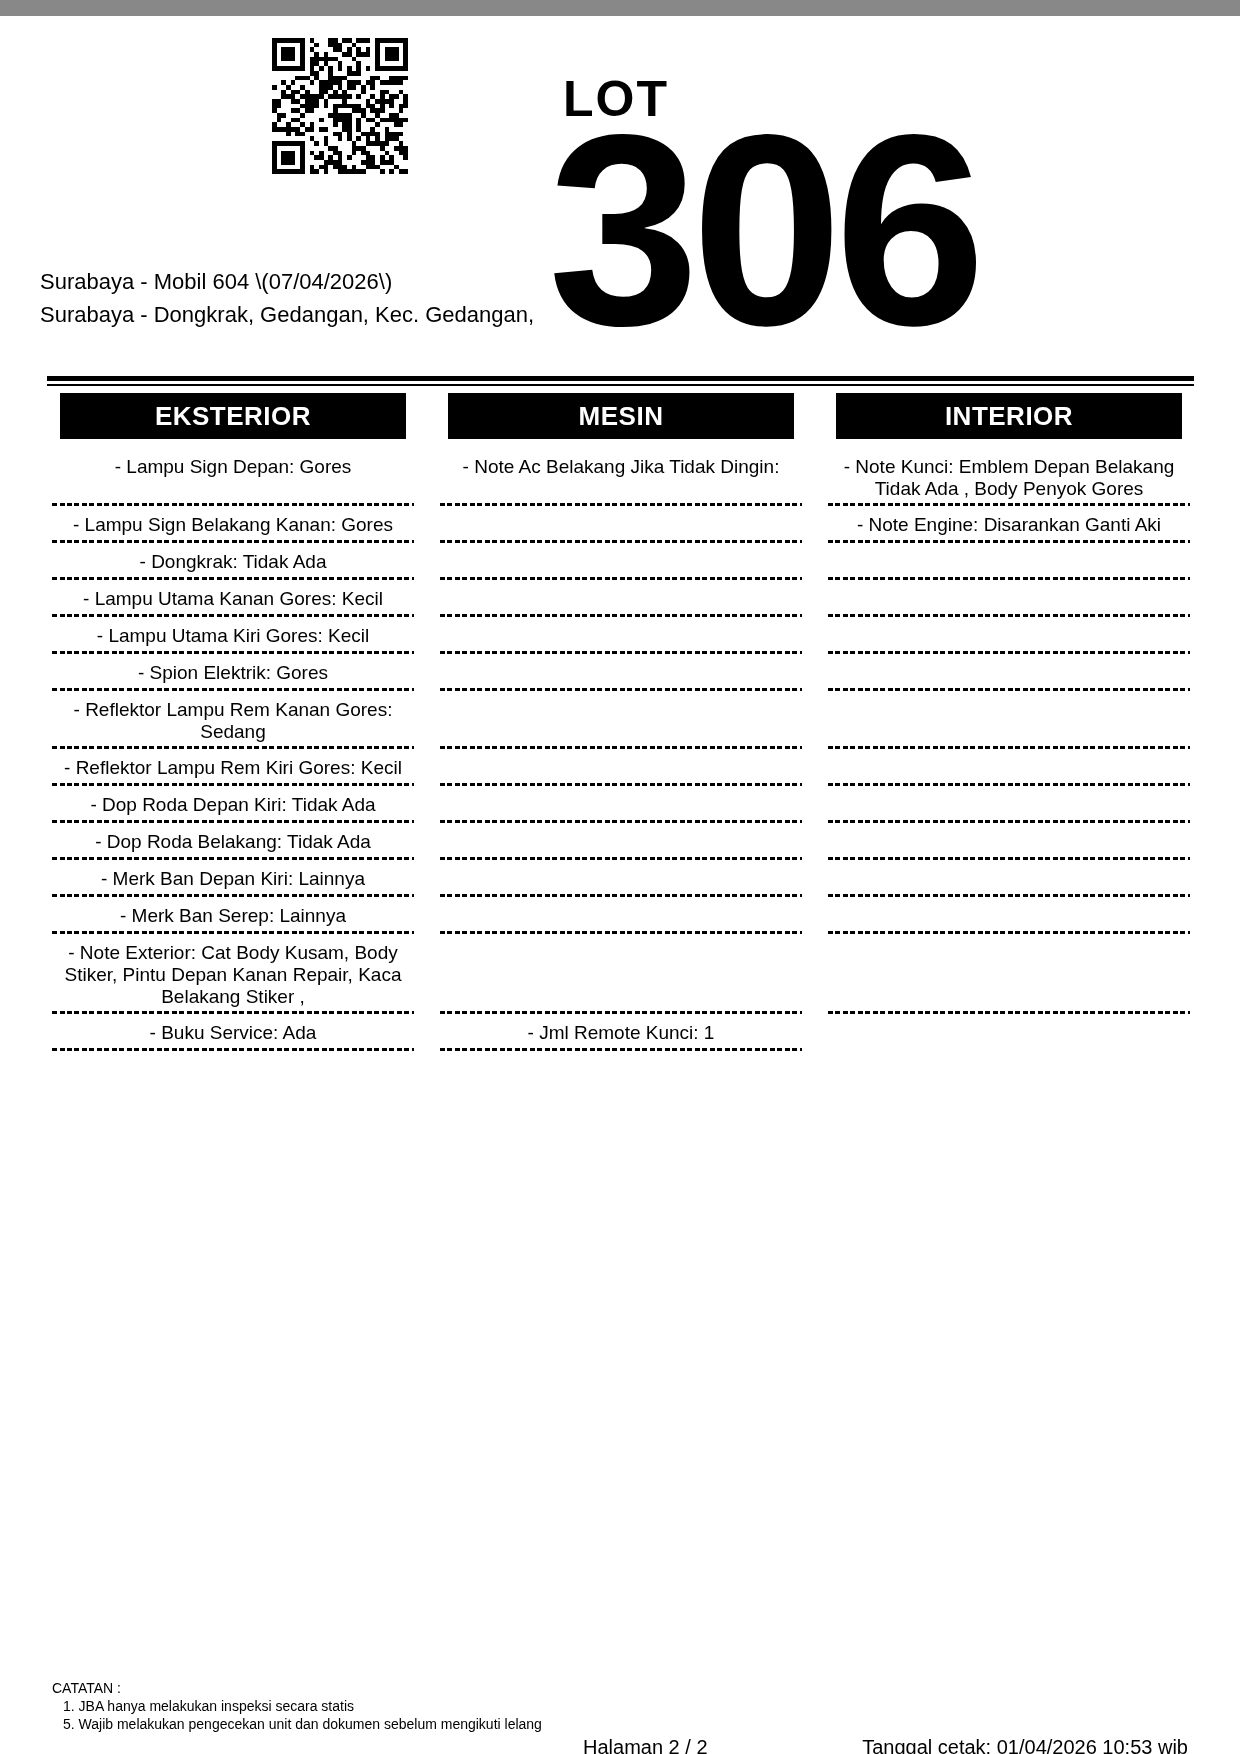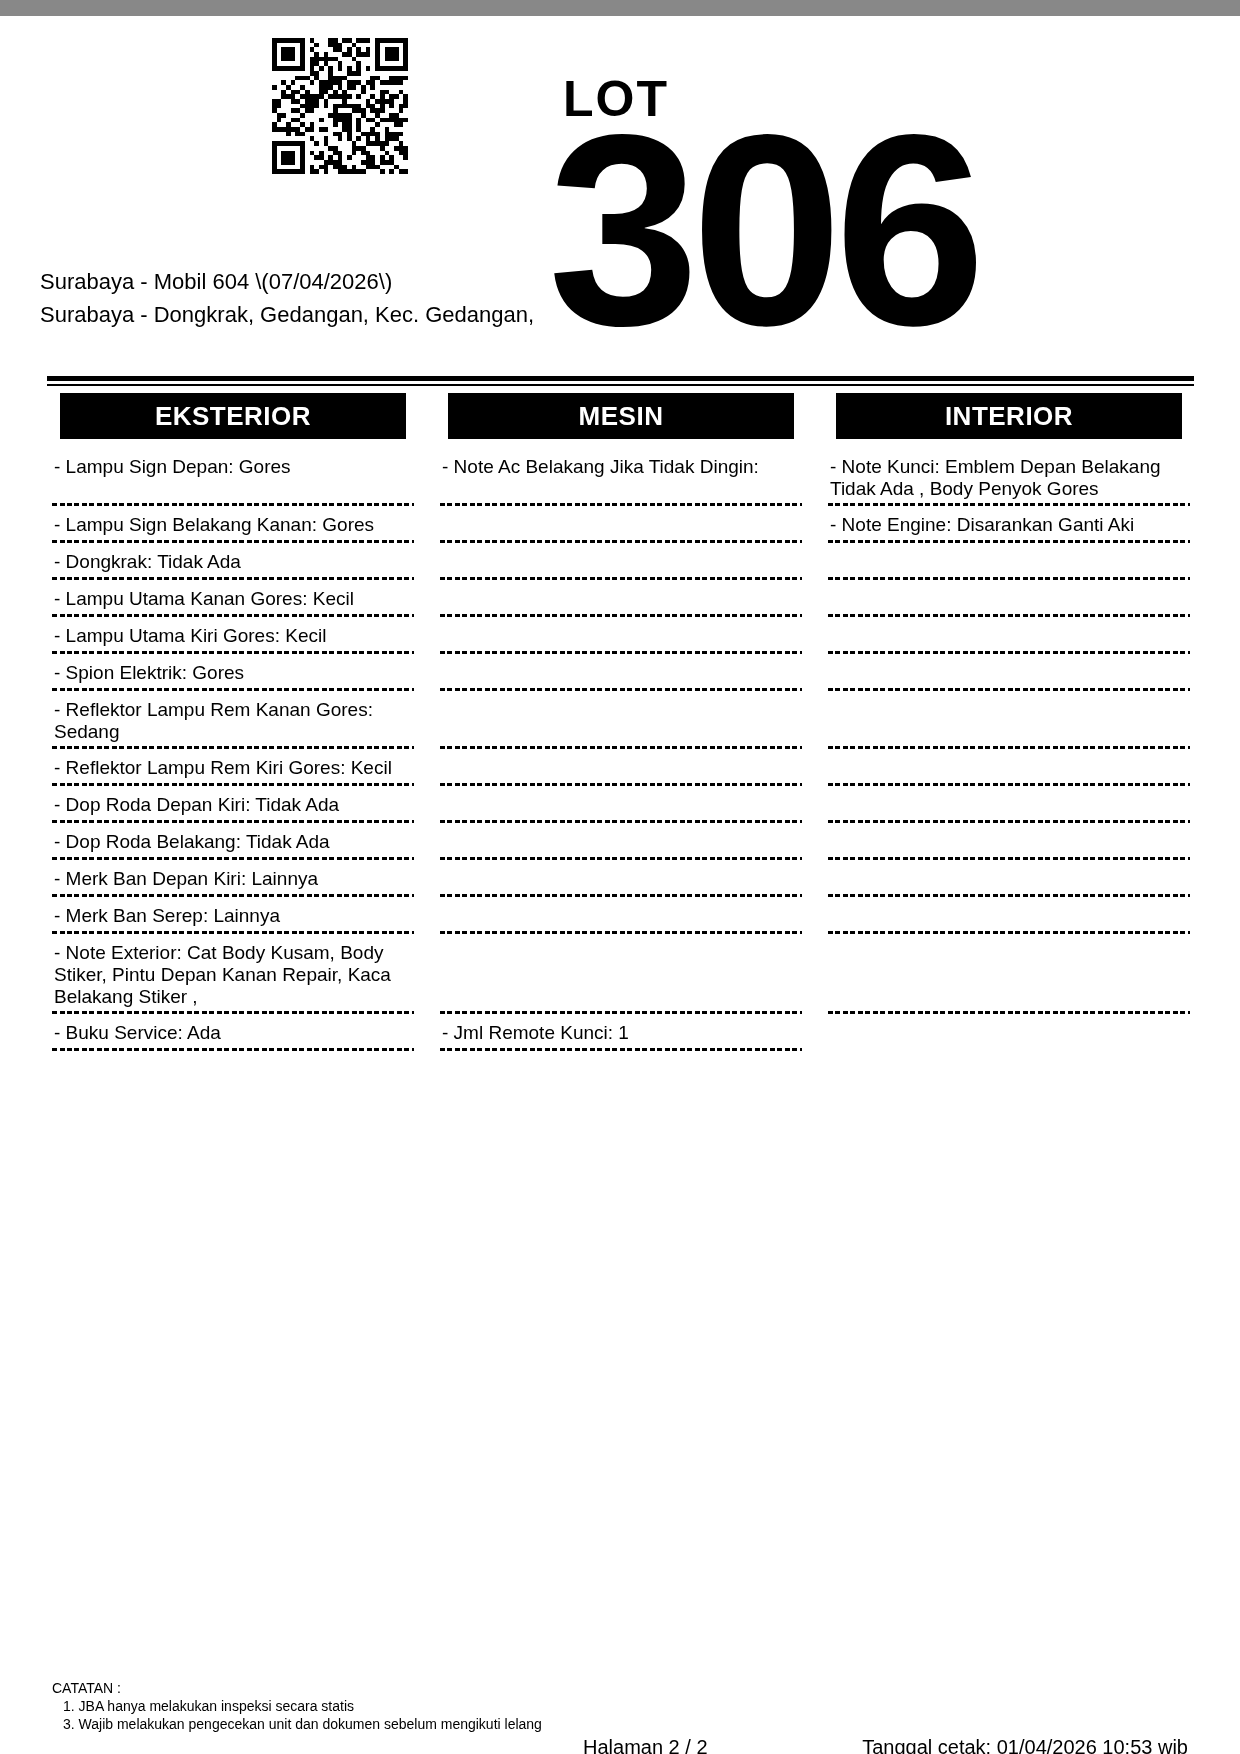--- a/index.html
+++ b/index.html
@@ -32,21 +32,21 @@
     position:absolute; left:40px; top:249px;
     font-size:22px; line-height:33px;
   }
   .sep {
     position:absolute; left:47px; top:360px; width:1147px;
   }
   .sep .l1 { height:5px; background:#000; }
   .sep .l2 { height:2px; background:#000; margin-top:3px; }
   
   .table-wrap {
-    position:absolute; left:52px; top:377px; width:1138px;
+    position:absolute; left:52px; top:377px; width:1138px;text-align:center;
   }
   .head-row {
     display:grid; grid-template-columns:repeat(3,1fr); column-gap:26px;
     margin-bottom:9px;
   }
   .head-cell {
     margin:0 8px;
     background:#000; color:#fff;
     height:46px;
     display:flex; align-items:center; justify-content:center;
@@ -570,18 +570,18 @@
         <div class="cell"></div>
         <div class="cell"></div>
         <div class="cell"></div>
         <div class="cell"></div>
       </div>
   </div>
 
   <div class="catatan">
     <div>CATATAN :</div>
     <div class="note-line">1. JBA hanya melakukan inspeksi secara statis</div>
-    <div class="note-line">3. Wajib melakukan pengecekan unit dan dokumen sebelum mengikuti lelang</div>
+    <div class="note-line">5. Wajib melakukan pengecekan unit dan dokumen sebelum mengikuti lelang</div>
   </div>
 
   <div class="page-number">Halaman 2 / 2</div>
   <div class="print-date">Tanggal cetak: 01/04/2026 10:53 wib</div>
 </div>
 
 </body></html>

